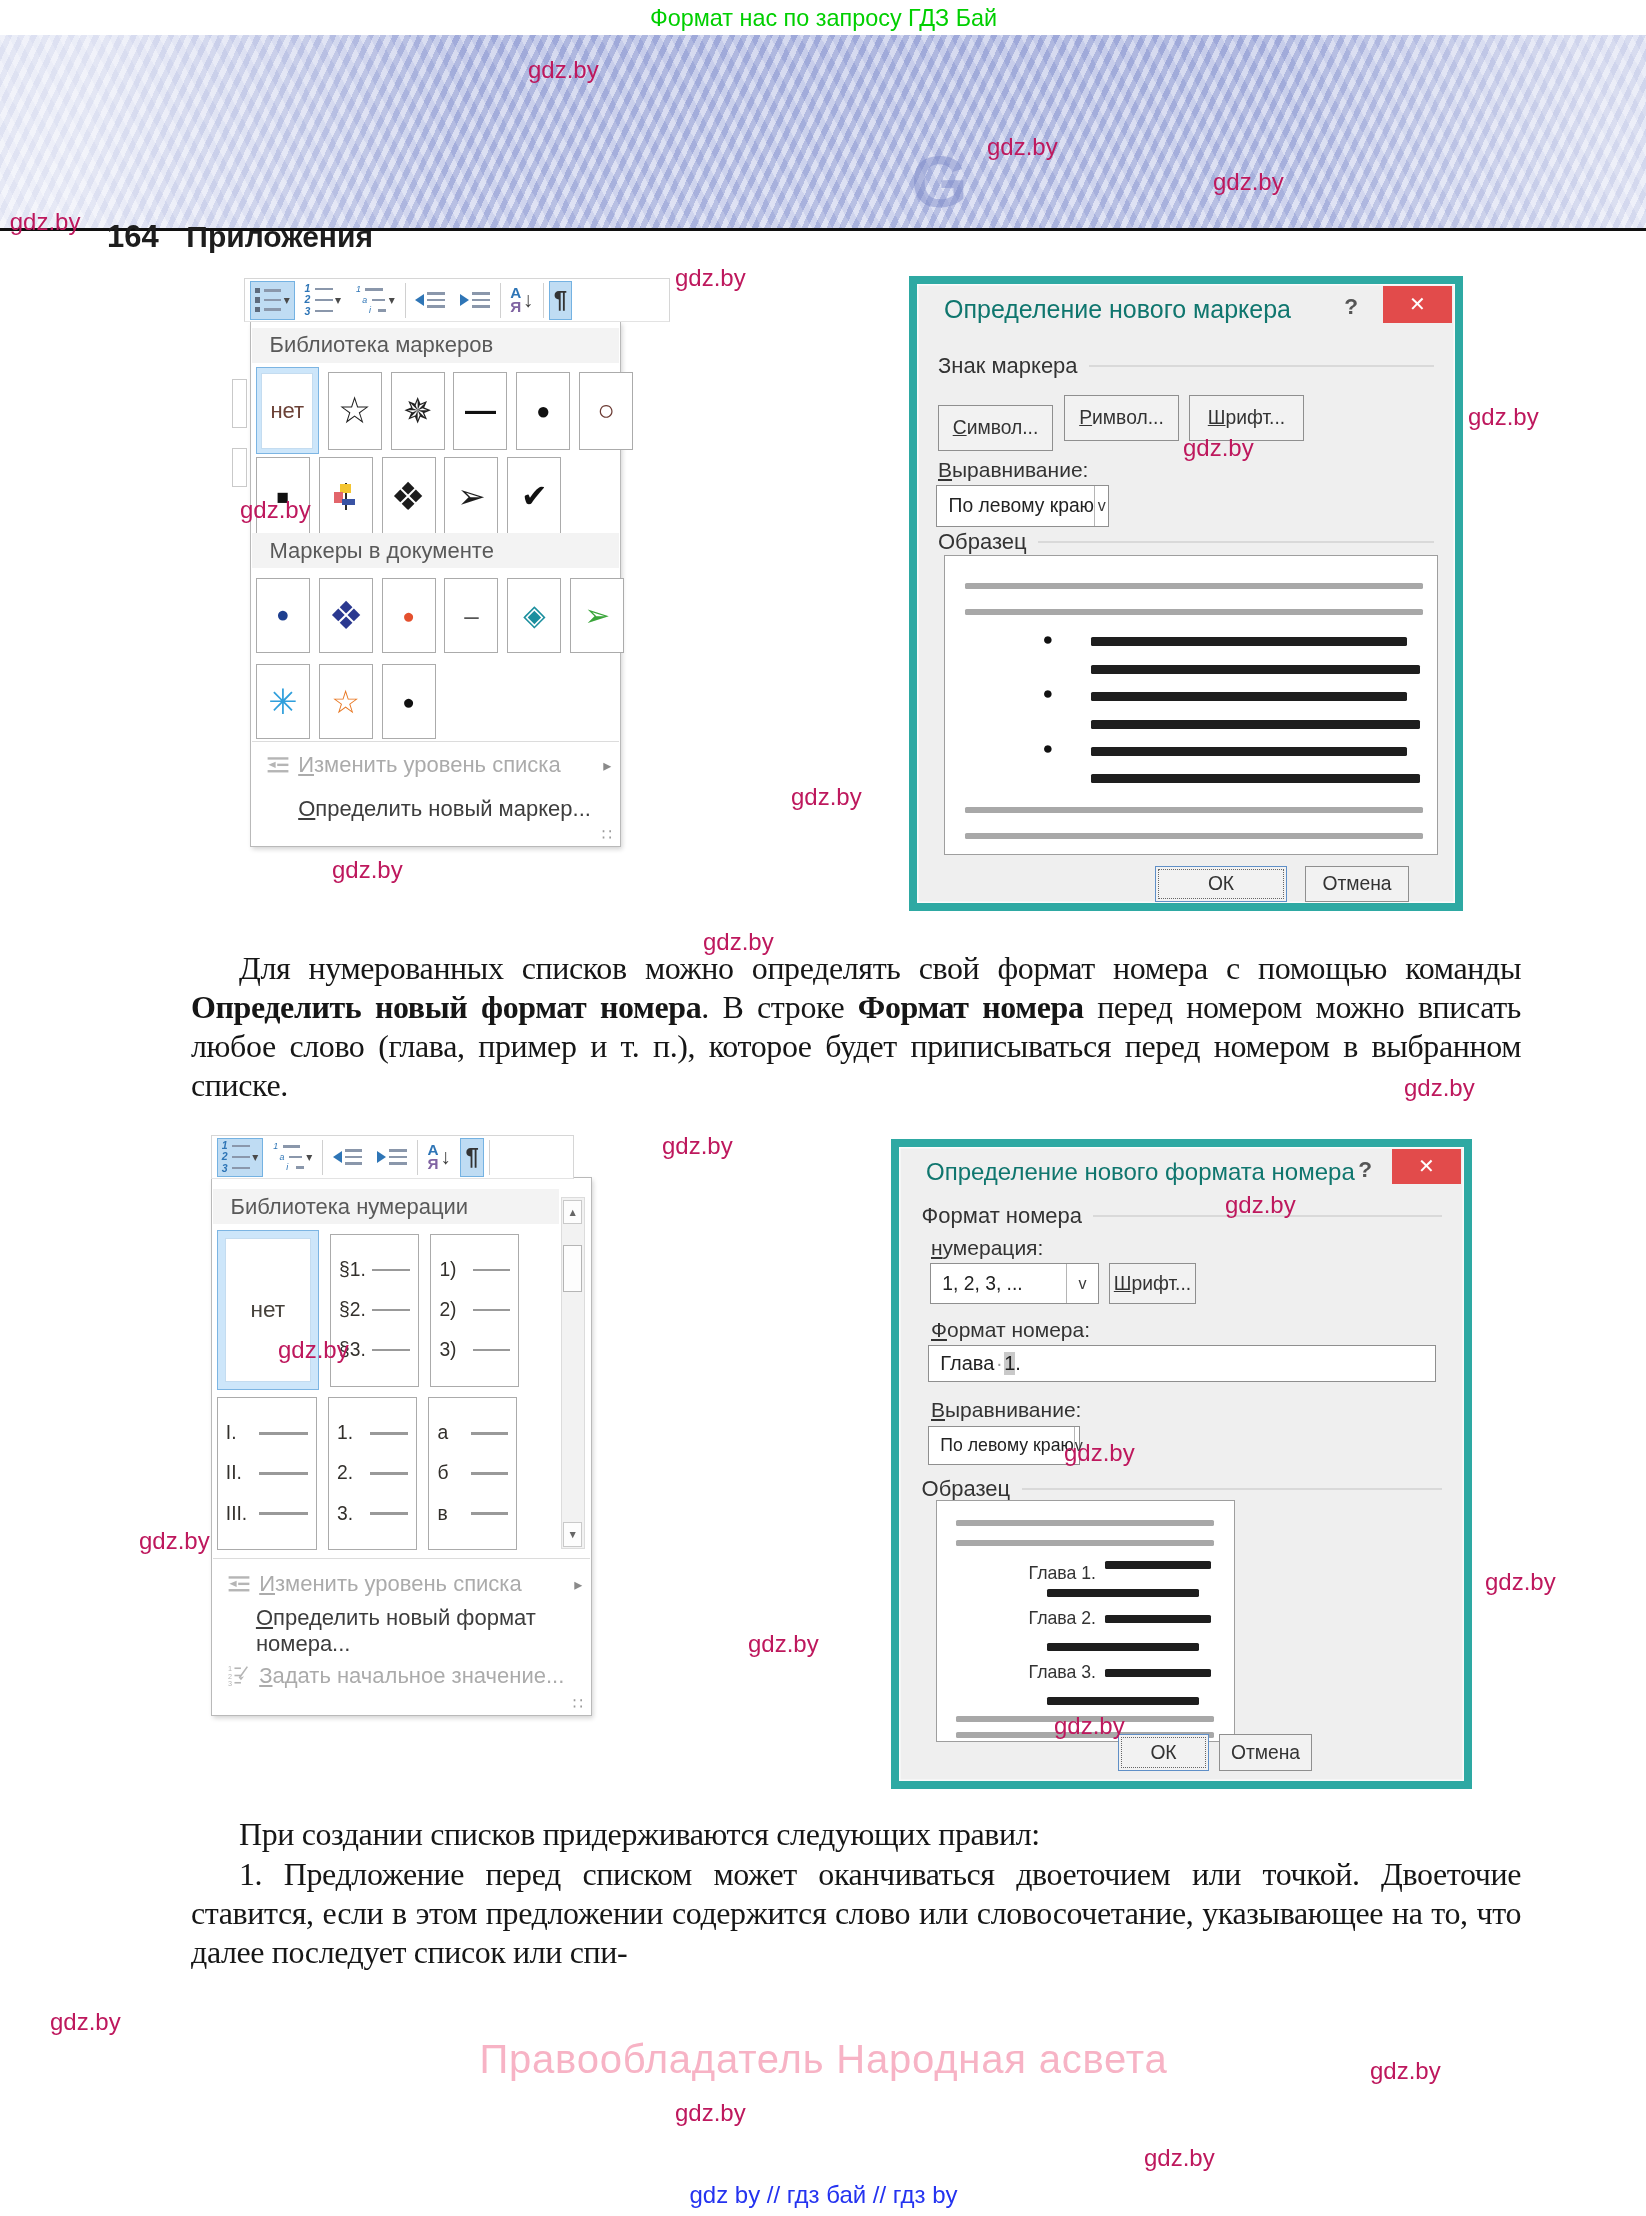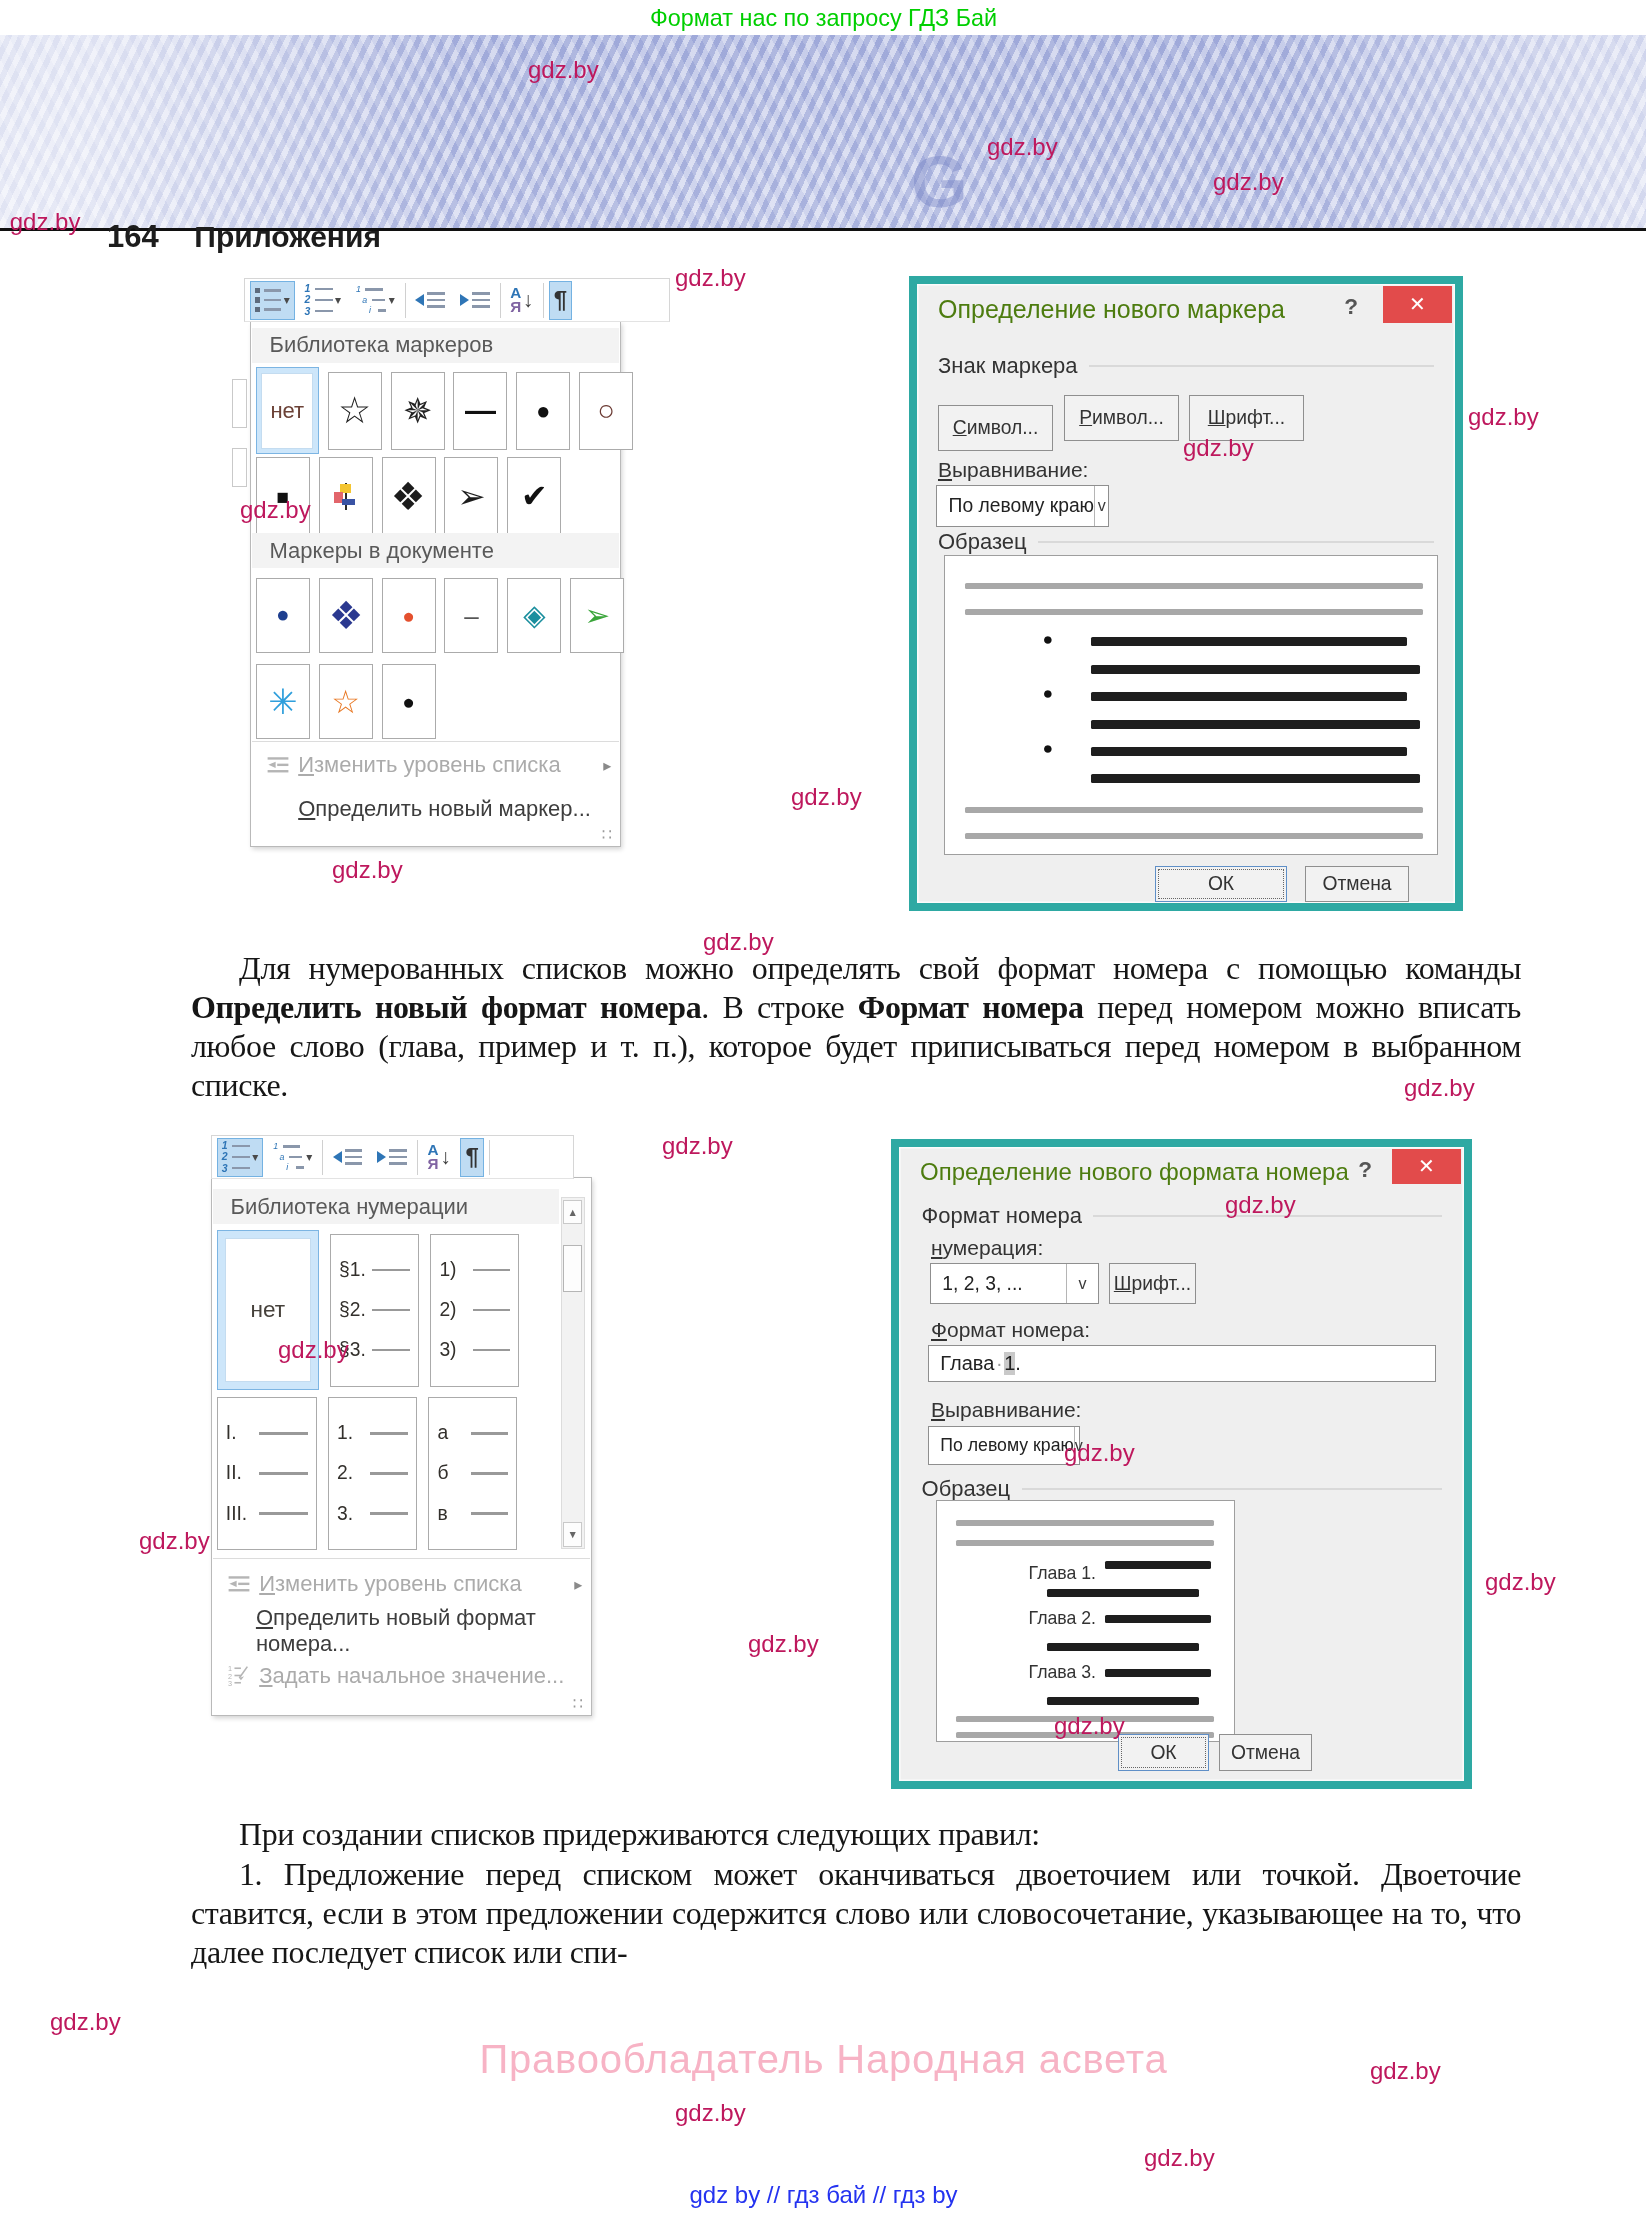--- a/index.html
+++ b/index.html
@@ -12,21 +12,21 @@
   .banner{position:absolute;top:35px;left:0;width:1647px;height:193px;border-bottom:3.2px solid #101010;
     background:
       linear-gradient(100deg, rgba(255,255,255,.65) 6%, rgba(255,255,255,0) 28%),
       linear-gradient(255deg, rgba(255,255,255,.5) 4%, rgba(255,255,255,0) 22%),
       repeating-linear-gradient(115deg, rgba(255,255,255,.30) 0 5.6px, rgba(120,134,198,.28) 5.6px 11.3px),
       repeating-linear-gradient(62deg, rgba(255,255,255,.18) 0 8.9px, rgba(144,156,212,.22) 8.9px 17.7px),
       linear-gradient(#b6bee4,#c9cfec);}
   .banner .ghost-g{position:absolute;left:911px;top:105px;font-size:73px;color:rgba(120,134,198,.45);font-weight:bold;}
   .page-head{position:absolute;left:107px;top:184px;color:#1d1d1d;}
   .page-head .num{font-size:31px;font-weight:bold;}
-  .page-head .ttl{font-size:30px;font-weight:bold;margin-left:32px;}
+  .page-head .ttl{font-size:30px;font-weight:bold;margin-left:24px;}
 
   
   .wm{position:absolute;font-size:24px;color:#be185d;z-index:60;white-space:nowrap;}
 
   
   .wtb{position:absolute;background:#fff;border:0.8px solid #d6d6d6;border-bottom:0.8px solid #e3e3e3;display:flex;align-items:center;padding:0 4.8px;gap:4.8px;z-index:5;}
   .tbtn{height:37px;display:flex;align-items:center;gap:2.4px;padding:0 4px;border:0.8px solid transparent;}
   .tbtn.hl{background:#bfdcf3;border-color:#74b2e2;}
   .tsep{width:0.8px;height:35px;background:#d0d0d0;}
   .dd{font-size:12px;color:#4a4a4a;}
@@ -81,21 +81,21 @@
   .none2{font-size:22.6px;color:#46413b;}
   .nrow{display:flex;align-items:center;gap:6.4px;}
   .nlab{font-size:19.3px;color:#33302c;min-width:27px;}
   .nline{flex:1;height:2.4px;background:#999;}
   .scroll{position:absolute;width:22px;background:#f2f2f2;border:0.8px solid #dcdcdc;}
   .sbox{position:absolute;left:1.6px;width:17px;height:22.6px;background:#fdfdfd;border:0.8px solid #c9c9c9;display:flex;align-items:center;justify-content:center;font-size:10.5px;color:#666;}
   .sthumb{position:absolute;left:1.6px;width:17px;background:#fdfdfd;border:0.8px solid #b5b5b5;}
 
   
   .dlg{position:absolute;background:#efefef;border:8px solid #2ea9a3;box-shadow:inset 0 0 0 1.6px #fbfbfb;z-index:5;}
-  .dtitle{position:absolute;left:21px;top:11.3px;font-size:25px;color:#4d7c0f;white-space:nowrap;}
+  .dtitle{position:absolute;left:27px;top:11.3px;font-size:25px;color:#0f766e;white-space:nowrap;}
   .dhelp{position:absolute;top:9.7px;font-size:22.6px;color:#555;font-weight:bold;}
   .dclose{position:absolute;top:1.6px;width:69px;height:37px;background:#e24b4b;color:#fff;display:flex;align-items:center;justify-content:center;font-size:20px;}
   .grp{position:absolute;display:flex;align-items:center;gap:11.3px;}
   .grp .glab{font-size:22px;color:#333;white-space:nowrap;}
   .grp .gline{flex:1;height:1.6px;background:#d9d9d9;}
   .dlab{position:absolute;font-size:21px;color:#333;}
   .dlab u{text-decoration:underline;}
   .dbtn{position:absolute;background:#f2f2f2;border:0.8px solid #8f8f8f;display:flex;align-items:center;justify-content:center;font-size:19.3px;color:#333;}
   .dbtn u{text-decoration:underline;}
   .combo{position:absolute;background:#fff;border:0.8px solid #8f8f8f;display:flex;align-items:center;}

